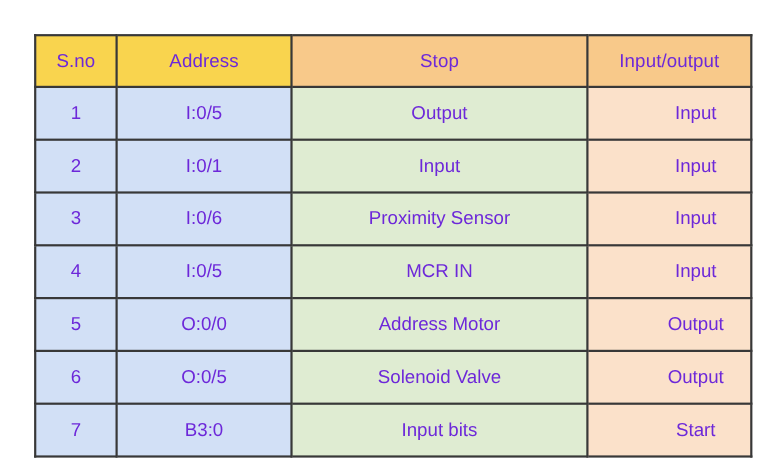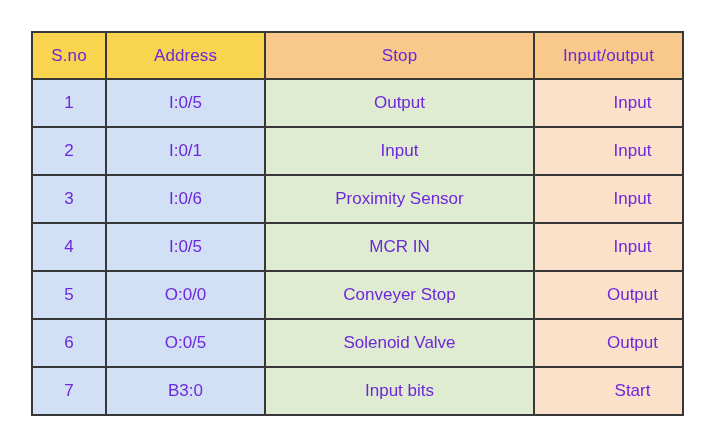--- a/index.html
+++ b/index.html
@@ -125,21 +125,21 @@
         </tr>
         <tr>
           <td class="c-sno">4</td>
           <td class="c-address">I:0/5</td>
           <td class="c-name">MCR IN</td>
           <td class="c-io">Input</td>
         </tr>
         <tr>
           <td class="c-sno">5</td>
           <td class="c-address">O:0/0</td>
-          <td class="c-name">Conveyer Stop</td>
+          <td class="c-name">Address Motor</td>
           <td class="c-io">Output</td>
         </tr>
         <tr>
           <td class="c-sno">6</td>
           <td class="c-address">O:0/5</td>
           <td class="c-name">Solenoid Valve</td>
           <td class="c-io">Output</td>
         </tr>
         <tr>
           <td class="c-sno">7</td>

